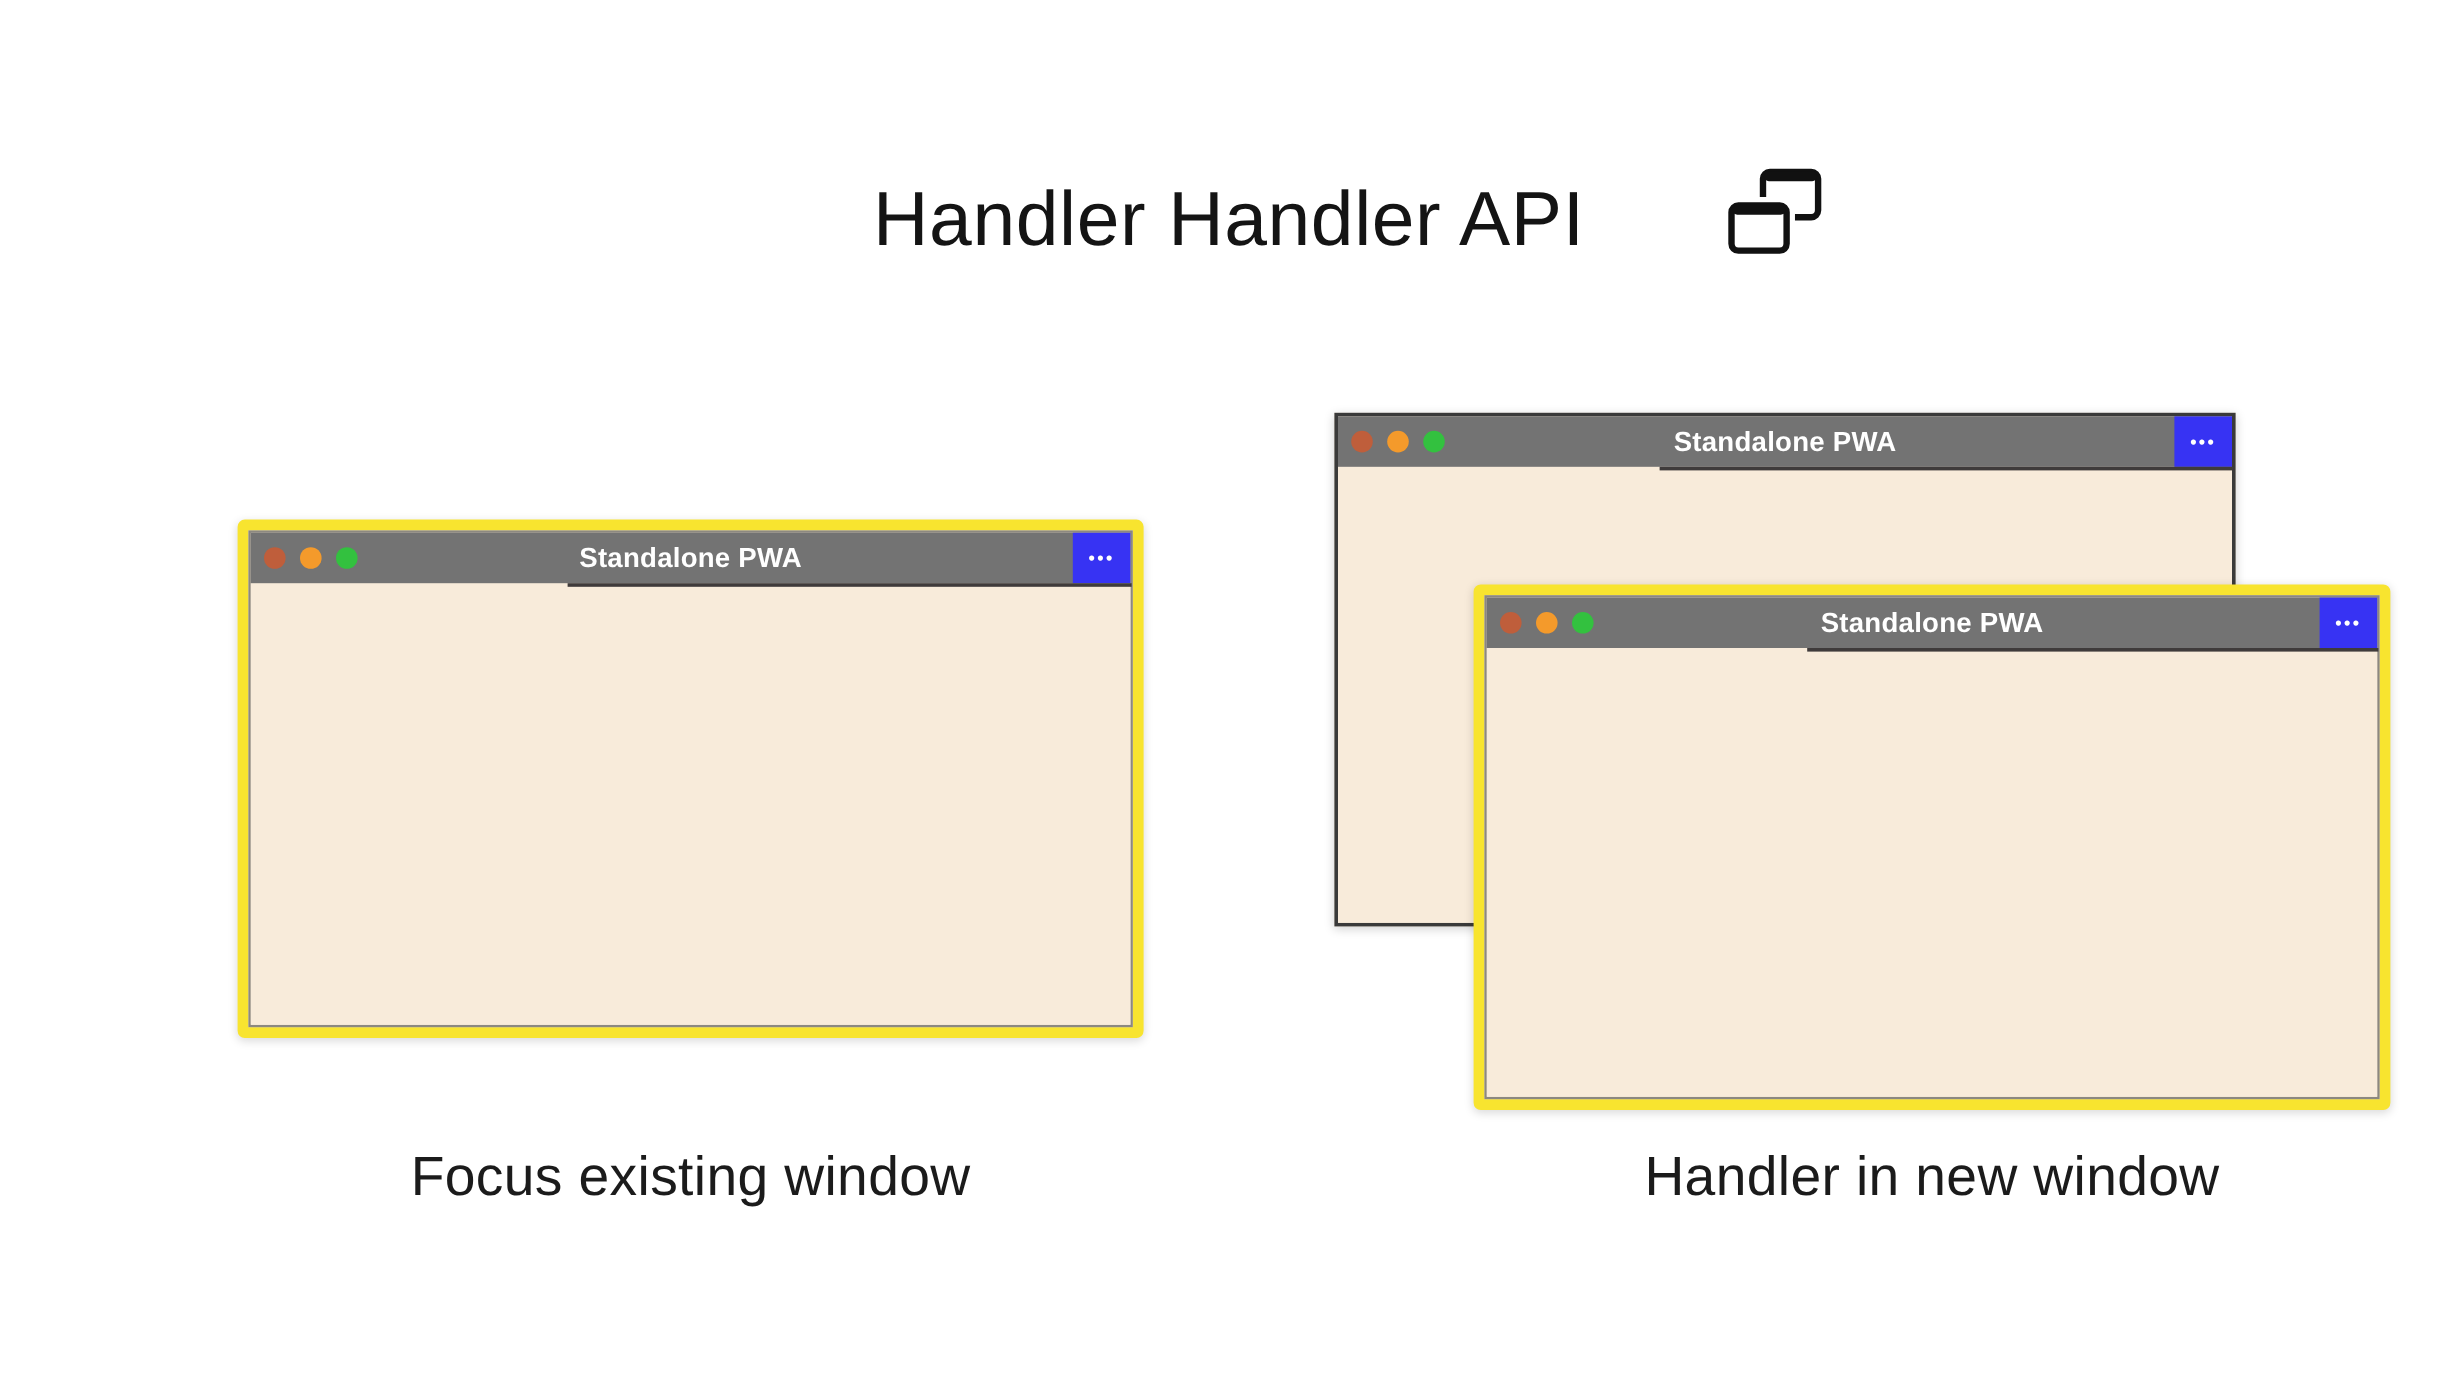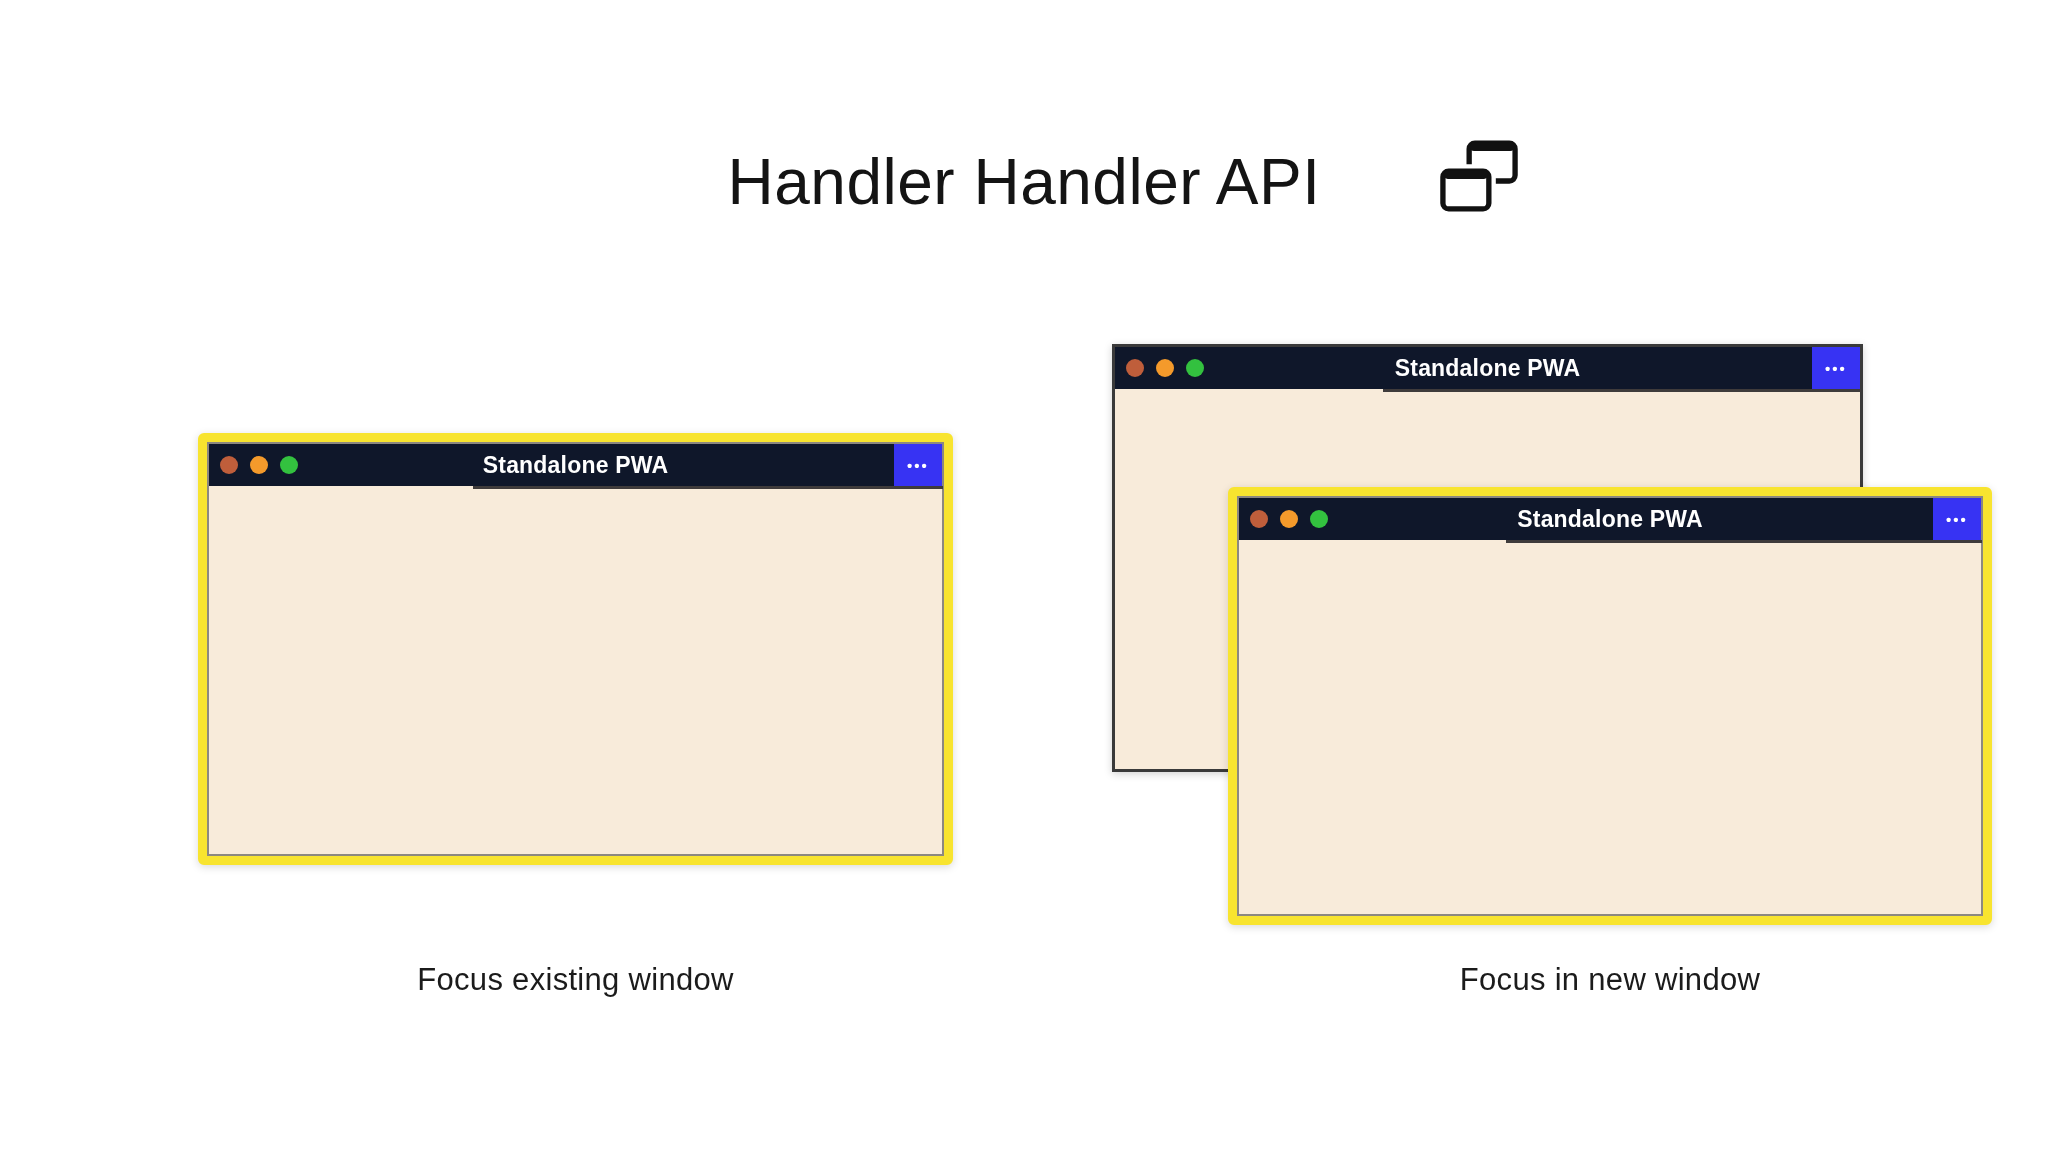--- a/index.html
+++ b/index.html
@@ -59,21 +59,21 @@
   }
   .app-window.plain {
     position: absolute;
     border: 3px solid #3A3A3A;
     box-shadow: 0 2px 8px rgba(0,0,0,0.18);
   }
   .titlebar {
     position: relative;
     height: 42px;
     flex: 0 0 42px;
-    background: #0f172a;
+    background: #737373;
   }
   .titlebar::after {
     content: "";
     position: absolute;
     left: 36%;
     right: -1px;
     bottom: -3px;
     height: 3px;
     background: #3F3B3B;
     z-index: 2;
@@ -127,21 +127,21 @@
   #win-left   { left: 198px;  top: 433px; width: 755px; height: 432px; z-index: 3; }
   #win-back   { left: 1112px; top: 344px; width: 751px; height: 428px; z-index: 1; }
   #win-front  { left: 1228px; top: 487px; width: 764px; height: 438px; z-index: 4; }
 
   
   .caption {
     position: absolute;
     top: 952px;
     margin: 0;
     text-align: center;
-    font-size: 31px;
+    font-size: 46px;
     line-height: 56px;
     font-weight: 400;
     color: #1b1b1b;
     letter-spacing: 0.3px;
   }
   #caption-left  { left: 198px;  width: 755px; }
   #caption-right { left: 1228px; width: 764px; }
 </style>
 </head>
 <body>
@@ -197,15 +197,15 @@
           <span class="dot" style="background-color: rgb(51, 193, 63);"></span>
         </div>
         <span class="tb-title">Standalone PWA</span>
         <span class="menu-box">•••</span>
       </div>
       <div class="win-body"></div>
     </div>
   </div>
 
   <p class="caption" id="caption-left">Focus existing window</p>
-  <p class="caption" id="caption-right">Focus in new window</p>
+  <p class="caption" id="caption-right">Handler in new window</p>
 
 </div>
 
 </body></html>

